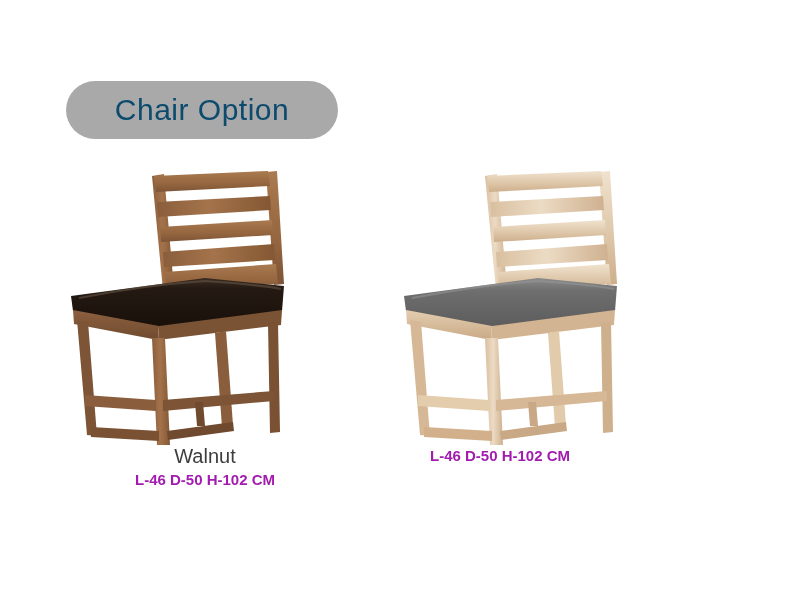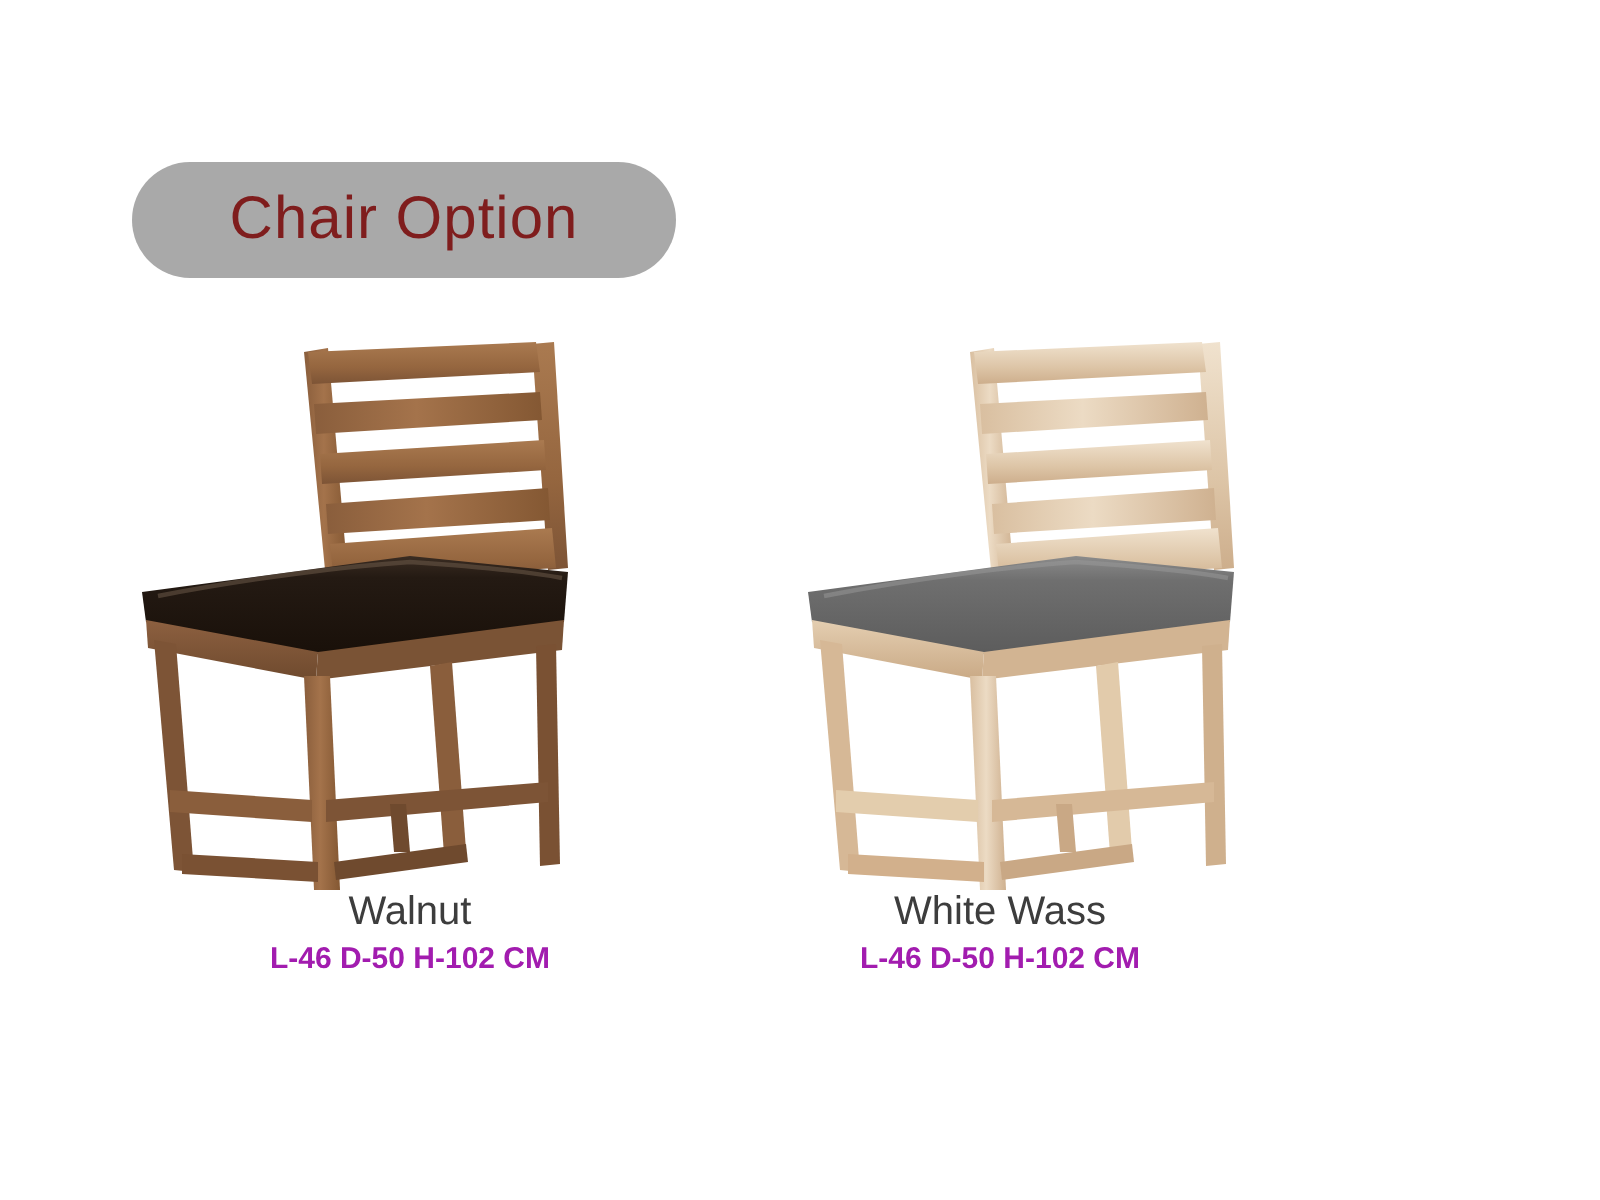--- a/index.html
+++ b/index.html
@@ -23,21 +23,21 @@
     top: 81px;
     width: 272px;
     height: 58px;
     border-radius: 29px;
     background: #a9a9a9;
     display: flex;
     align-items: center;
     justify-content: center;
   }
   #badge-label {
-    color: #7f1d1d;
+    color: #0c4a6e;
     font-size: 30px;
     font-weight: 400;
     letter-spacing: 0.5px;
     line-height: 1;
     white-space: nowrap;
   }
 
   
   .product {
     position: absolute;
@@ -218,16 +218,15 @@
         <polygon points="68,245 139,250 139,261 68,256" fill="#e3cdad"></polygon>
         <polygon points="146,250 257,241 257,251 146,261" fill="#d6b896"></polygon>
         <polygon points="74,277 142,281 142,291 74,287" fill="#d2b08c"></polygon>
         <polygon points="178,252 186,252 188,276 180,276" fill="#c9a885"></polygon>
         <polygon points="150,281 216,272 217,281 151,290" fill="#c9a885"></polygon>
       </g>
     </svg>
   </div>
 
   <div class="caption">
-    <div class="caption-title">White Wass</div>
     <div class="caption-dims">L-46 D-50 H-102 CM</div>
   </div>
 </div>
 
 </body></html>

